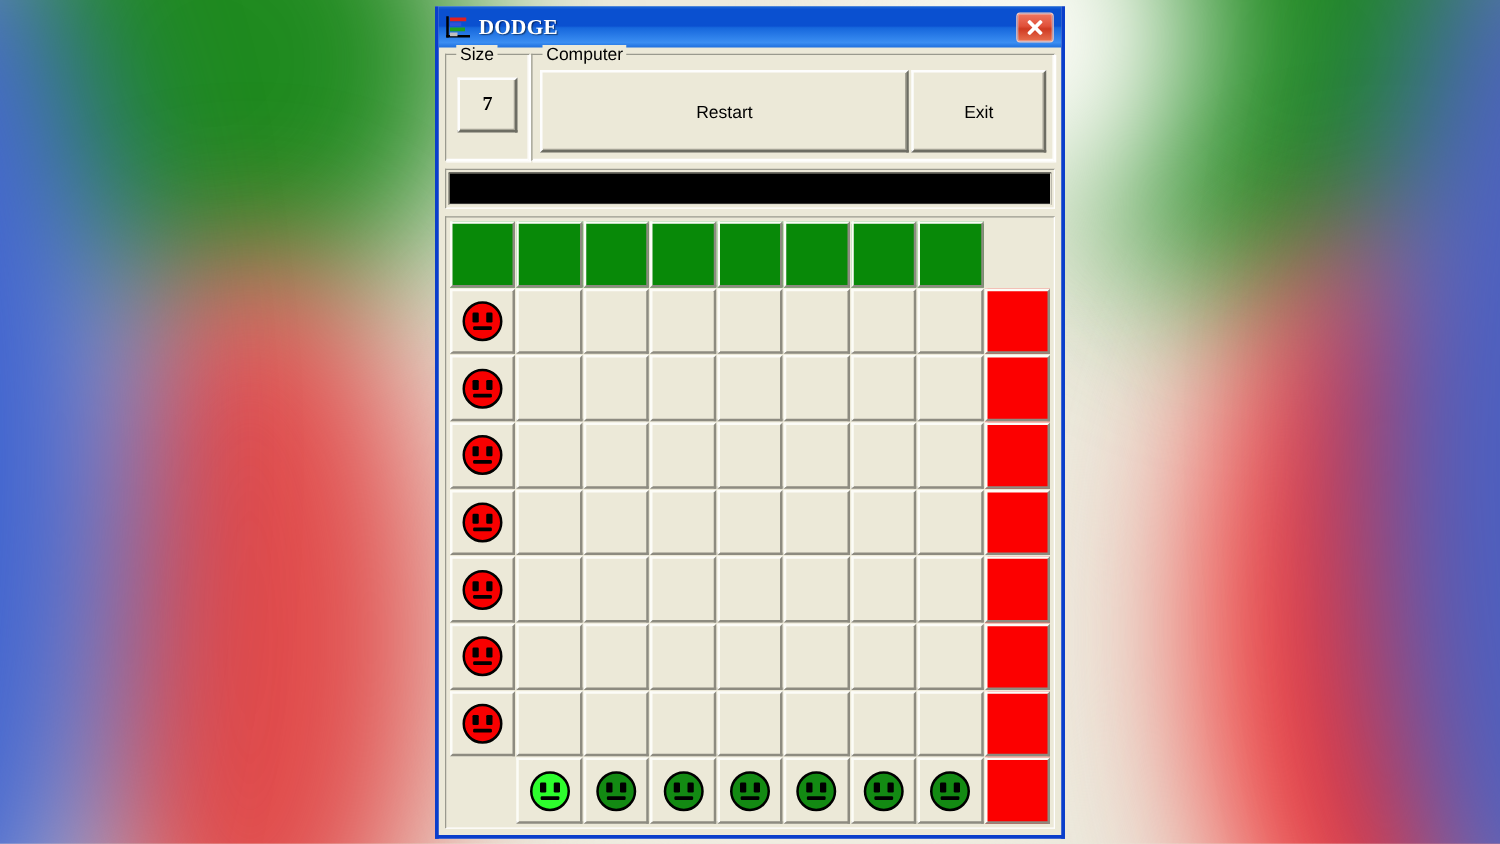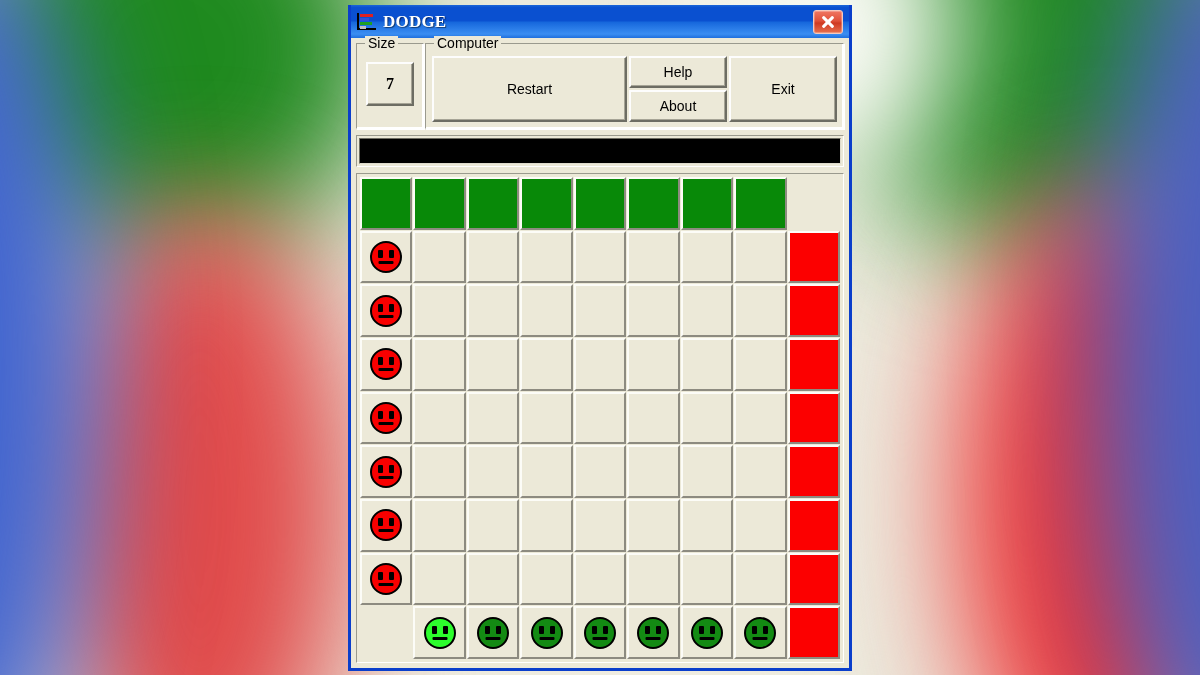--- a/index.html
+++ b/index.html
@@ -206,24 +206,20 @@
         <span class="gb-title">Size</span>
         <div id="size-field">7</div>
       </div>
 
       <div class="groupbox" id="cmd-group">
         <span class="gb-title">Computer</span>
         <div id="cmd-grid">
           <div class="btn-col col-wide">
             <div class="xpbtn">Restart</div>
           </div>
-          <div class="btn-col col-mid">
-            <div class="xpbtn">Help</div>
-            <div class="xpbtn">About</div>
-          </div>
           <div class="btn-col col-exit">
             <div class="xpbtn">Exit</div>
           </div>
         </div>
       </div>
 
     </div>
 
     <div id="status-wrap">
       <div id="status-bar"></div>

